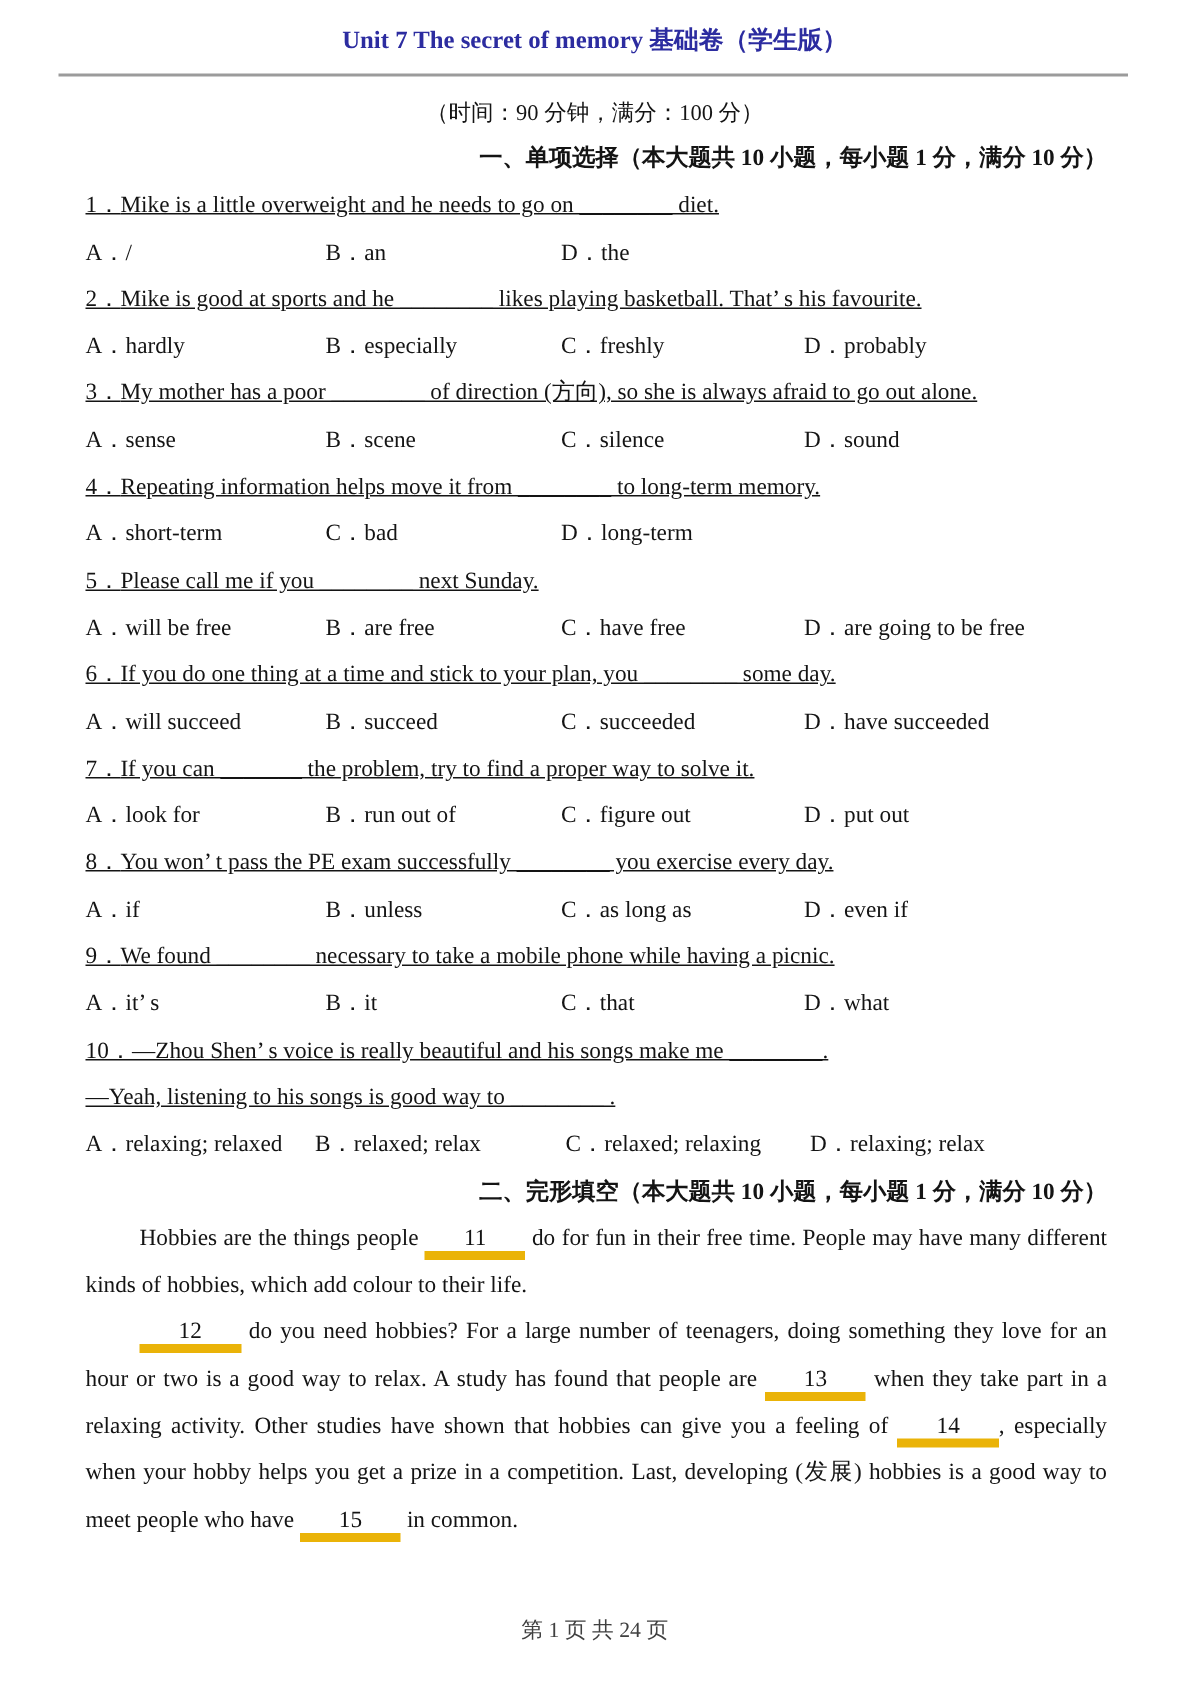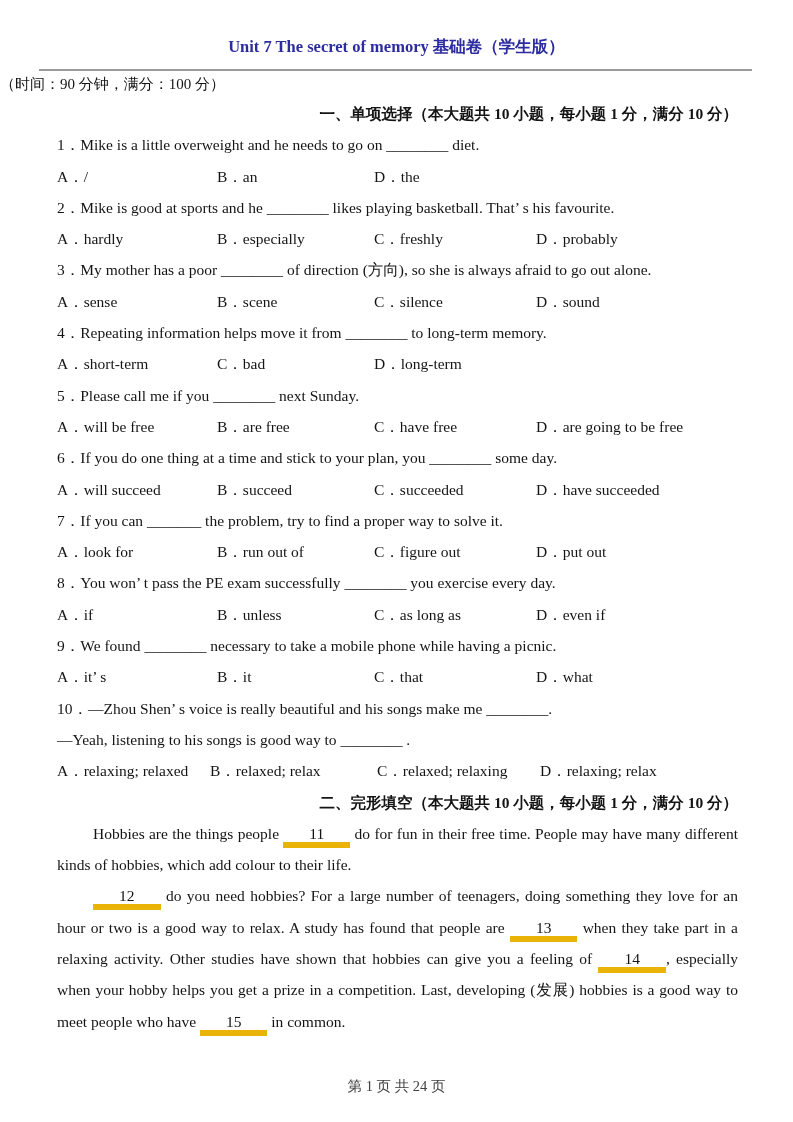--- a/index.html
+++ b/index.html
@@ -1,59 +1,61 @@
 <!DOCTYPE html>
 <html><head>
 <meta charset="utf-8">
 <style>
   html, body { margin: 0; padding: 0; background: #ffffff; }
   .page {
     position: relative;
     width: 793px;
     height: 1122px;
     box-sizing: border-box;
-    padding-top: 35px;
+    padding-top: 15px;
     background: #ffffff;
     font-family: "Liberation Serif", "DejaVu Serif", serif;
     font-size: 15.5px;
     color: #141414;
     overflow: hidden;
     border-radius: 12px;
   }
   .title {
     text-align: center;
     font-weight: bold;
     font-size: 16.5px;
     line-height: 24px;
     white-space: nowrap;
   }
   .rule {
     height: 0;
     border-top: 2px solid #9b9b9b;
     margin: 10px 41px 0 39px;
   }
   .subtitle {
-    margin-top: 0;
+    text-align: center;
+    margin-top: 12px;
     line-height: 27px;
     height: 27px;
     font-size: 15px;
   }
   .content { padding: 0 55px 0 57px; }
   .sec-heading {
     font-weight: bold;
     font-size: 15.5px;
     line-height: 31.3px;
     height: 31.3px;
     white-space: nowrap;
     text-align: right;
   }
   .stem-line {
     line-height: 31.3px;
     height: 31.3px;
     white-space: nowrap;
+    text-decoration: underline;
   }
   .opts {
     display: grid;
     grid-template-columns: 160px 157px 162px auto;
     line-height: 31.3px;
     height: 31.3px;
     white-space: nowrap;
   }
   .opts.compact { grid-template-columns: 153px 167px 163px auto; }
   .opt { display: block; }

